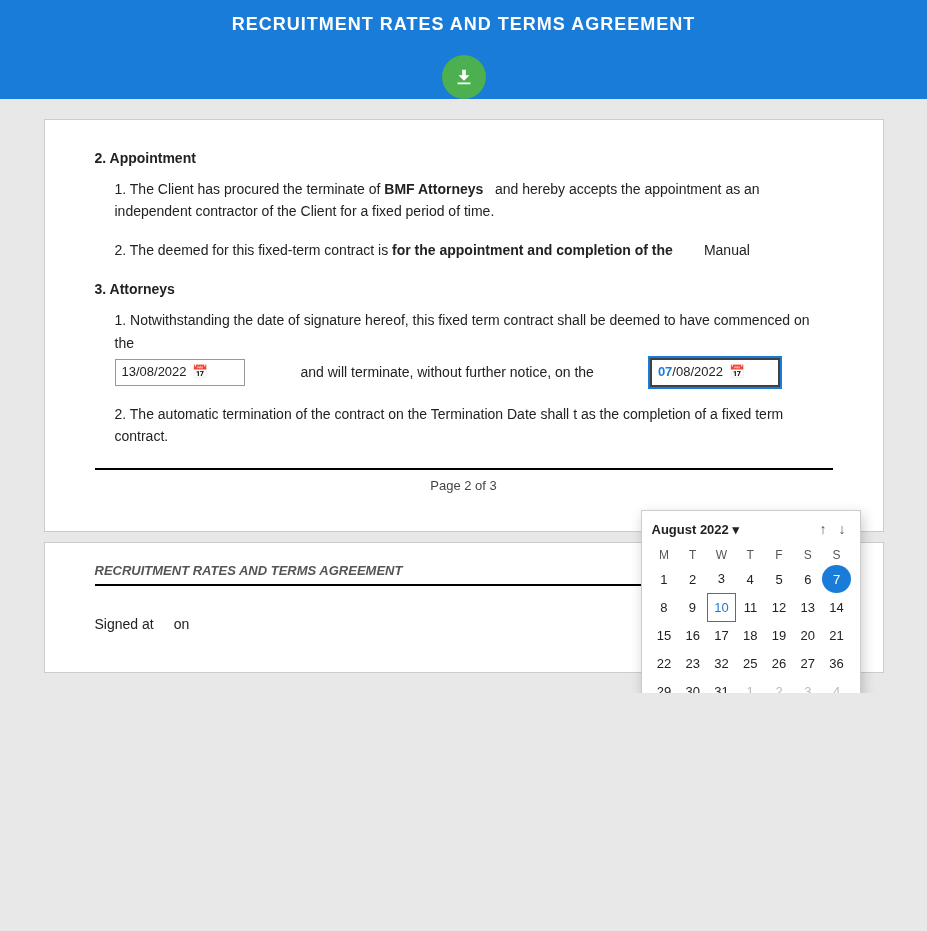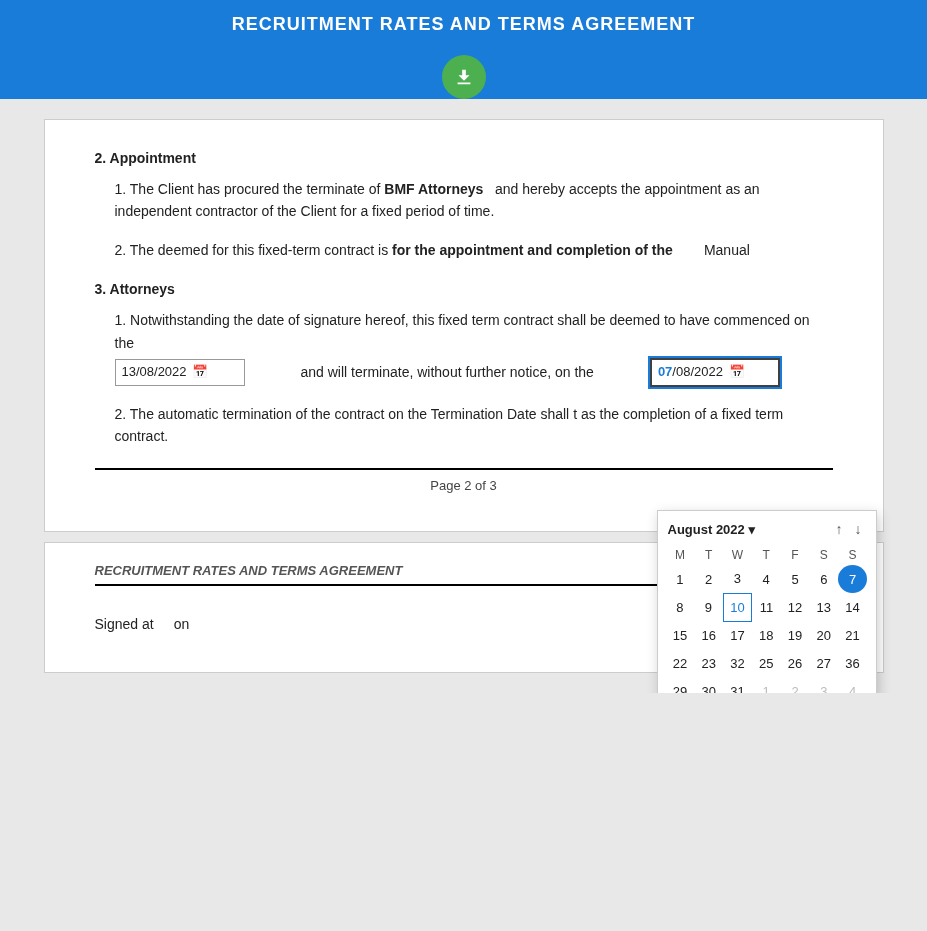--- a/index.html
+++ b/index.html
@@ -124,21 +124,21 @@
 
     
     .calendar-popup {
       position: absolute;
       background: white;
       border: 1px solid #ccc;
       box-shadow: 2px 4px 12px rgba(0,0,0,0.2);
       z-index: 10;
       width: 220px;
       padding: 8px;
-      left: 612px;
+      left: 596px;
       top: 390px;
     }
 
     .cal-header {
       display: flex;
       align-items: center;
       justify-content: space-between;
       margin-bottom: 6px;
       padding: 0 2px;
     }

